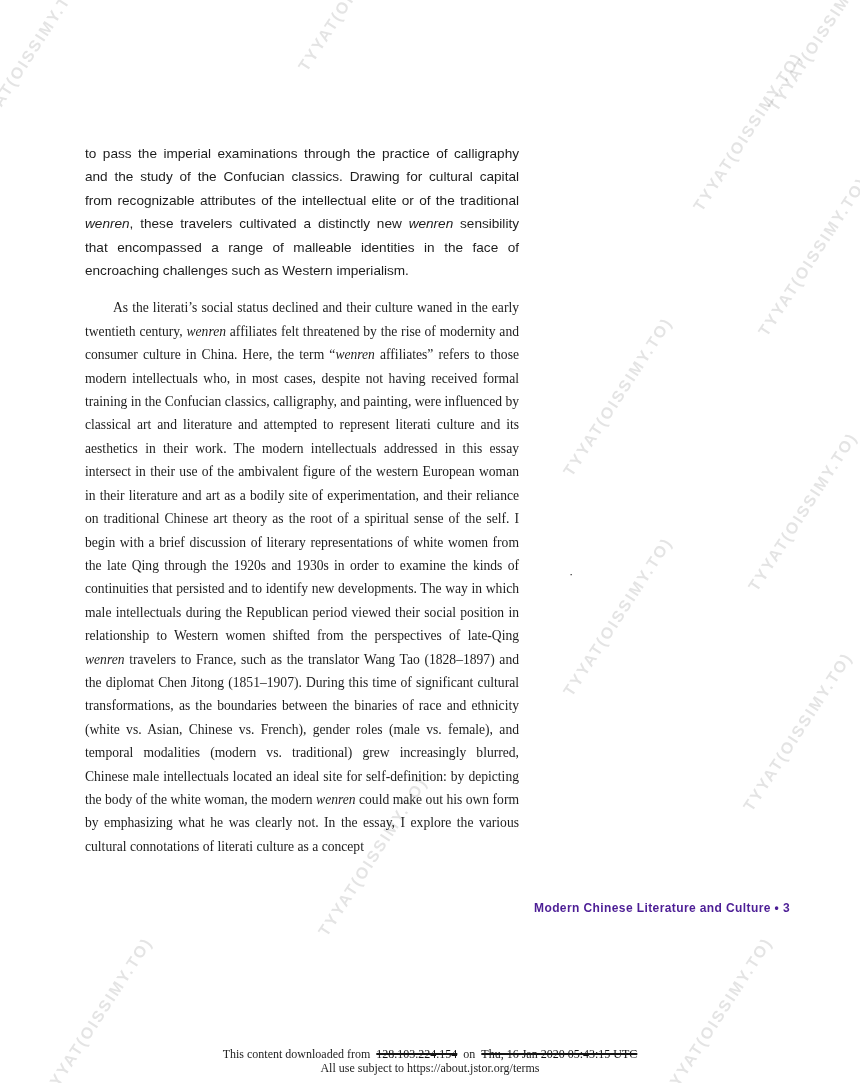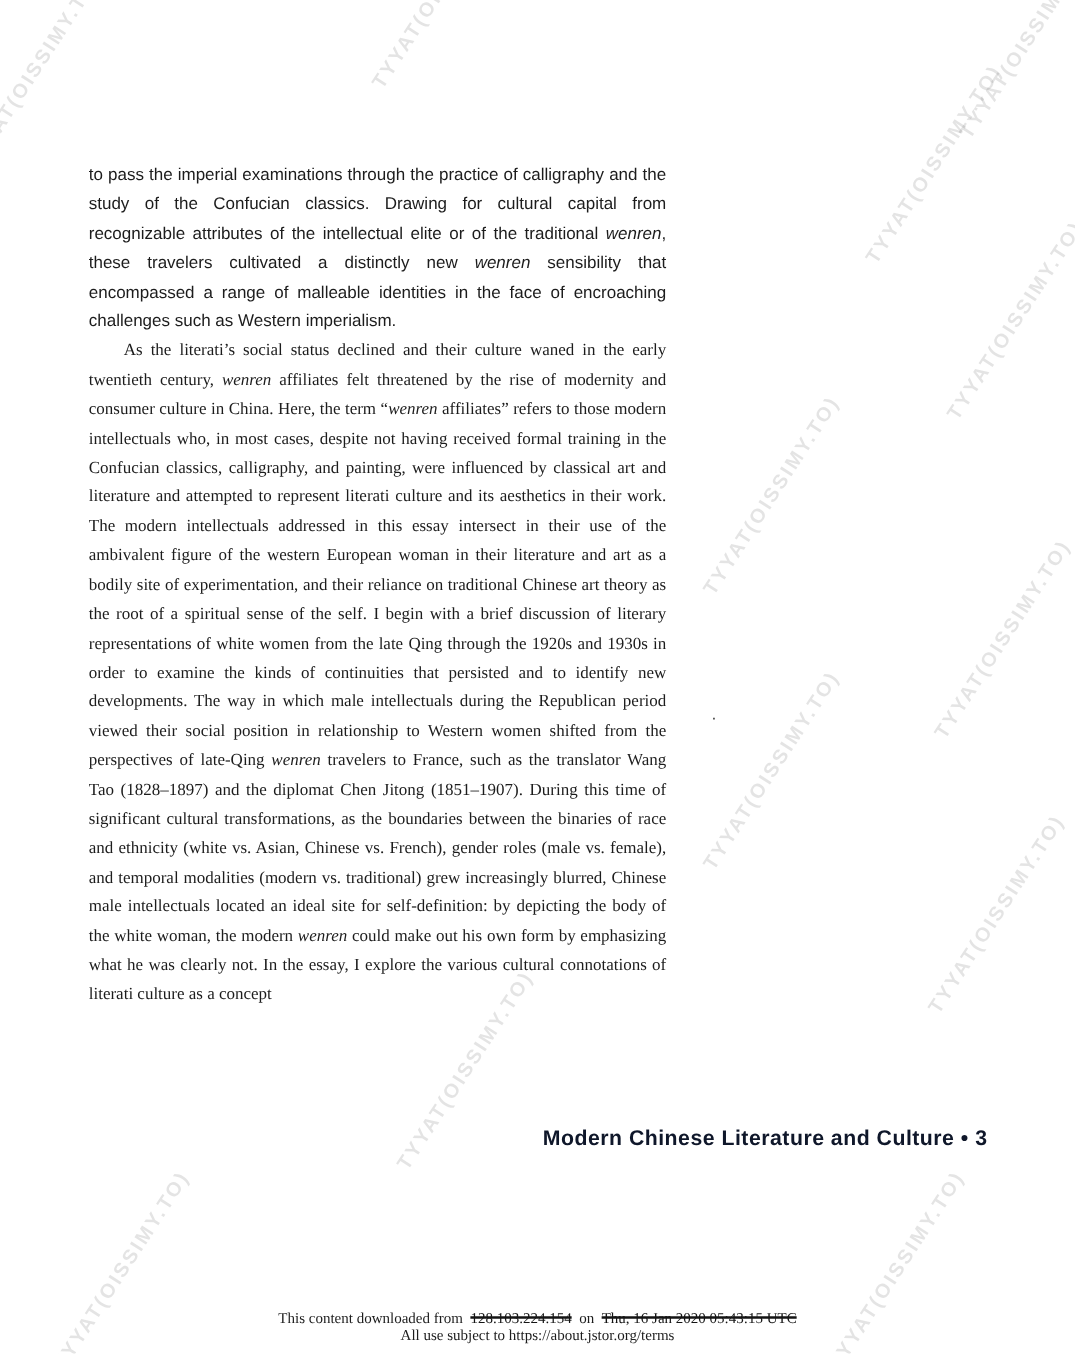--- a/index.html
+++ b/index.html
@@ -31,33 +31,33 @@
   .article {
     position: absolute;
     left: 71px;
     top: 128px;
     width: 462px;
     color: #1c1c1c;
     font-size: 13.6px;
     line-height: 23.4px;
     text-align: justify;
   }
-  .article p { margin: 0; }
+  .article p { margin: 14px; }
   .article p.indent { text-indent: 28px; font-family: Liberation Serif, serif; }
   .article i { font-style: italic; }
 
   
   .running-footer {
     position: absolute;
     top: 901px;
     right: 70px;
-    font-size: 17px;
+    font-size: 12px;
     font-weight: bold;
     letter-spacing: 0.4px;
-    color: #0f172a;
+    color: #4c1d95;
     white-space: nowrap;
   }
 
   
   .jstor {
     position: absolute;
     left: 0;
     right: 0;
     top: 1047px;
     text-align: center;

